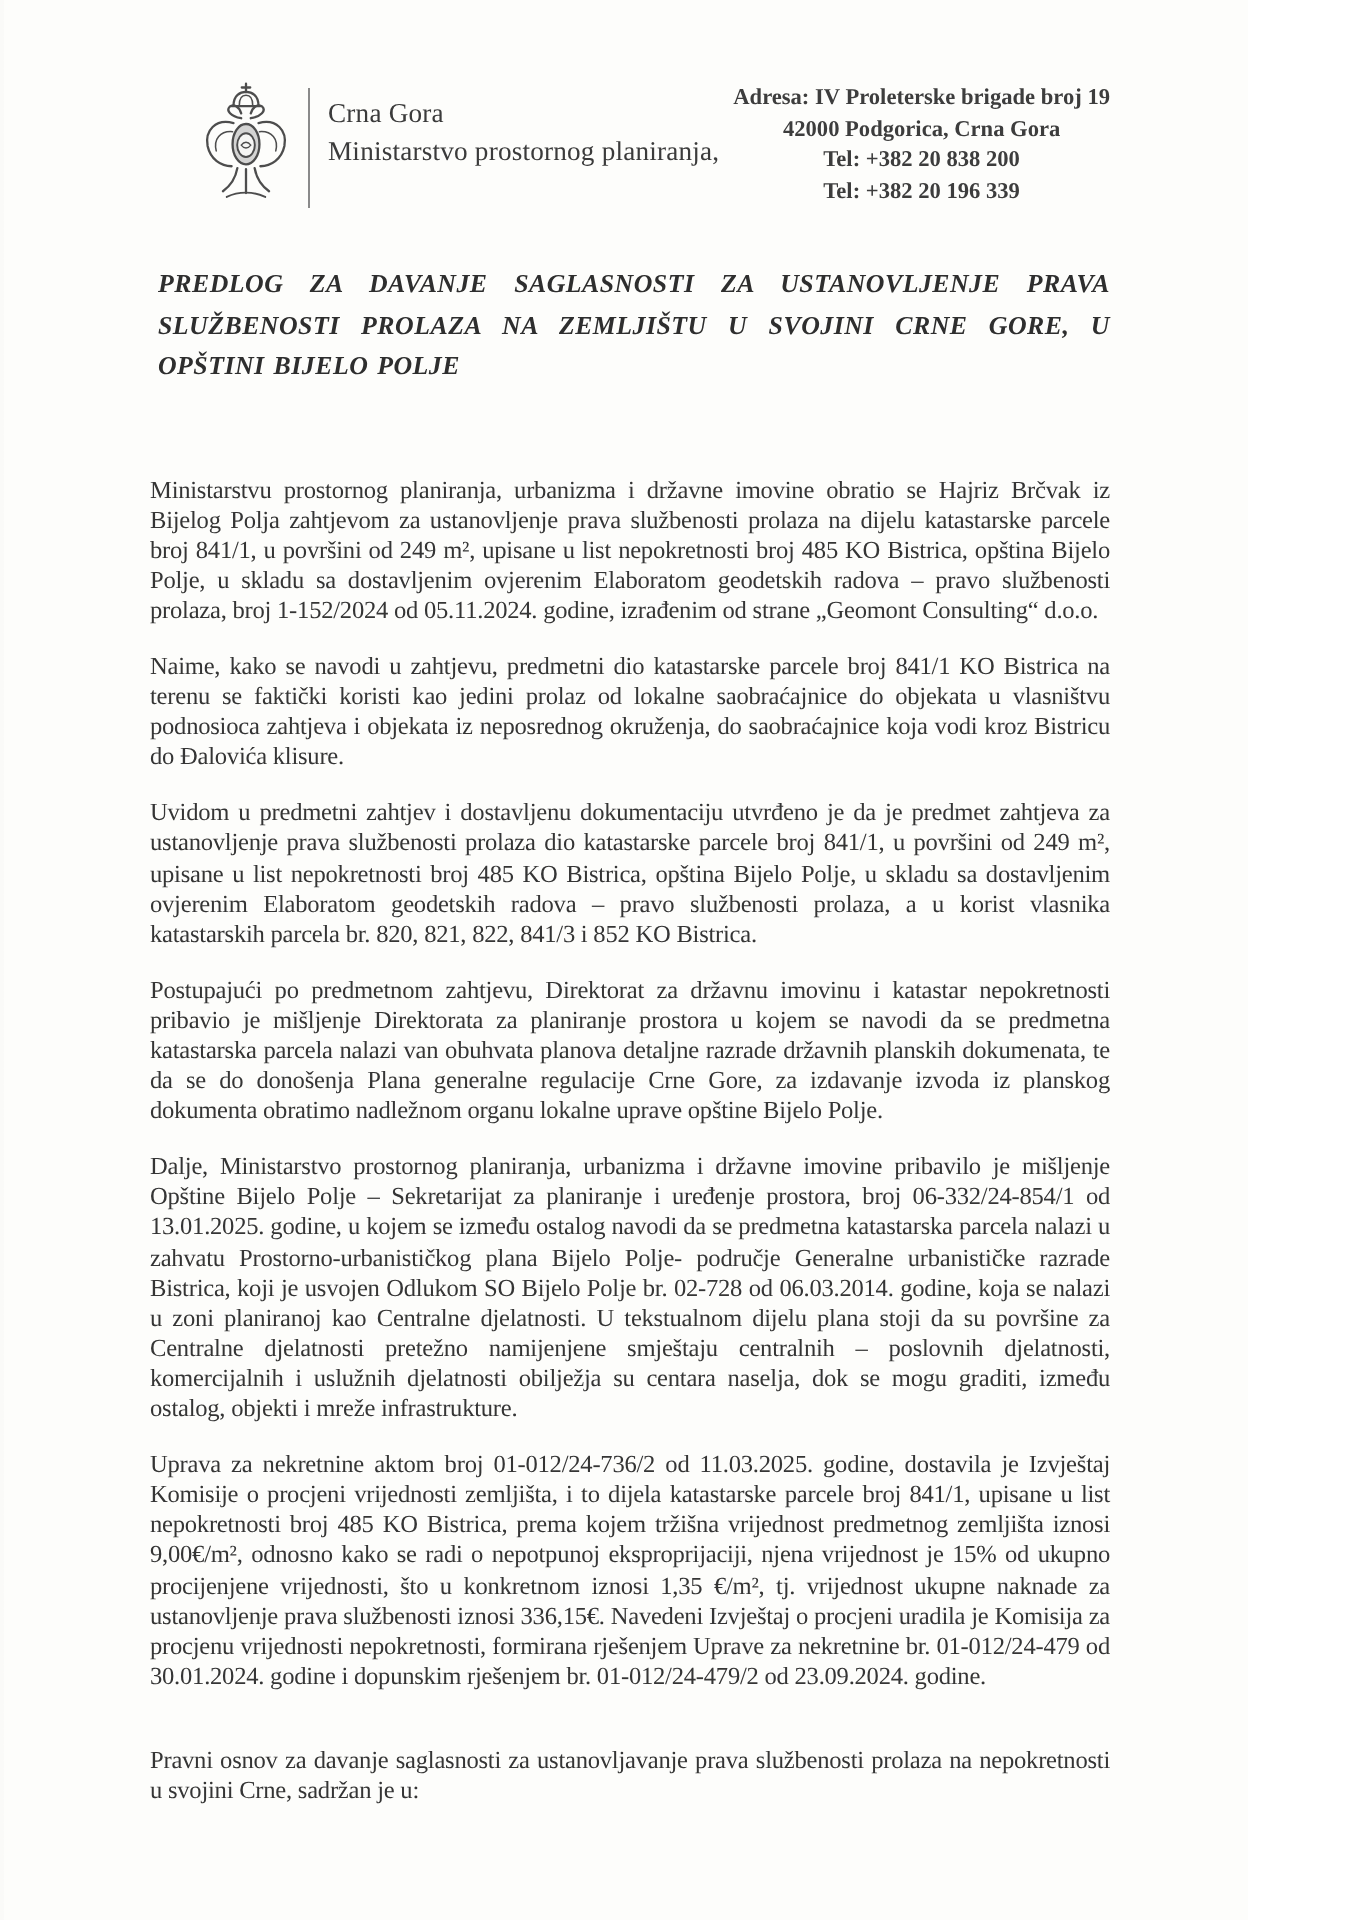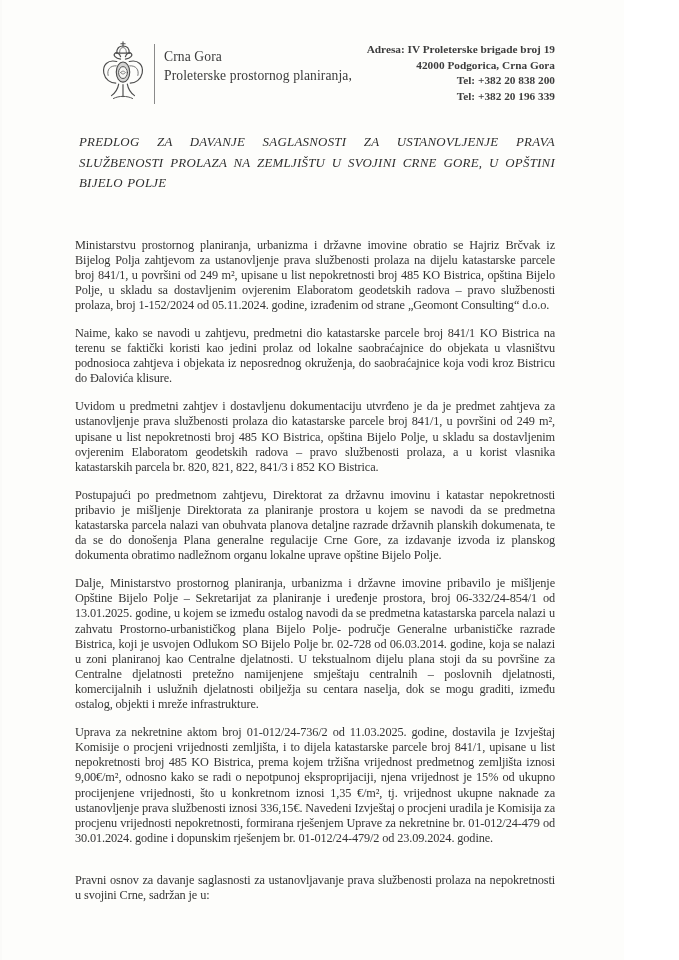--- a/index.html
+++ b/index.html
@@ -38,32 +38,32 @@
   }
   .org {
     font-size: 13.6px;
     line-height: 19px;
     color: #3b3b3b;
     padding-top: 7px;
     letter-spacing: 0.1px;
   }
   .address {
     margin-left: auto;
-    text-align: right;
+    text-align: center;
     font-weight: bold;
     font-size: 11.3px;
     line-height: 15.5px;
     color: #3d3d3d;
     padding-top: 2px;
   }
   
   .doc-title {
     margin: 24px 0 15px 4px;
     font-size: 12.9px;
-    font-weight: normal;
+    font-weight: bold;
     font-style: italic;
     line-height: 20.5px;
     text-align: justify;
     letter-spacing: 0.25px;
     word-spacing: 1px;
     color: #2e2e2e;
   }
   
   .body-text {
     margin-top: 44px;
@@ -103,21 +103,21 @@
         <path d="M15 60.5 C21 57.5 29 57.5 35 60.5" stroke-width="1"></path>
         <ellipse cx="25" cy="33.5" rx="4.6" ry="6.2" fill="#f6f6f4" stroke-width="1"></ellipse>
         <path d="M22.5 33.5 C24 31.5 26 31.5 27.5 33.5 C26 35.5 24 35.5 22.5 33.5" stroke-width="0.7"></path>
       </g>
     </svg>
 
     <div class="lh-divider"></div>
 
     <div class="org">
       <div>Crna Gora</div>
-      <div>Proleterske prostornog planiranja,</div>
+      <div>Ministarstvo prostornog planiranja,</div>
     </div>
 
     <div class="address">
       <div>Adresa: IV Proleterske brigade broj 19</div>
       <div>42000 Podgorica, Crna Gora</div>
       <div>Tel: +382 20 838 200</div>
       <div>Tel: +382 20 196 339</div>
     </div>
   </div>
 

